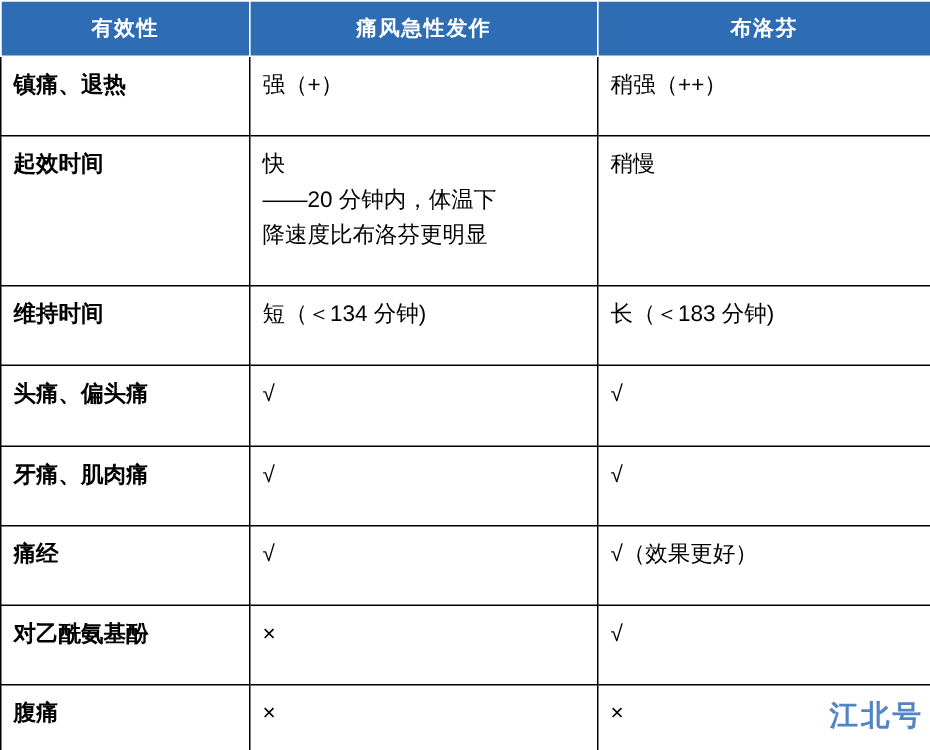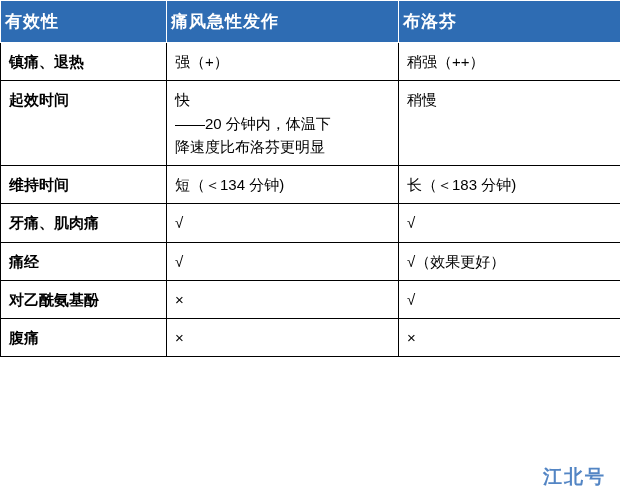--- a/index.html
+++ b/index.html
@@ -20,51 +20,51 @@
     width: 620px;
     table-layout: fixed;
   }
   table.comparison col.c0 { width: 166px; }
   table.comparison col.c1 { width: 232px; }
   table.comparison col.c2 { width: 222px; }
 
   table.comparison th {
     background: #2e6cb3;
     color: #ffffff;
-    font-size: 17px;
+    font-size: 14px;
     font-weight: bold;
-    text-align: left;
+    text-align: center;
     padding: 9px 4px;
     border: 1px solid #ffffff;
     letter-spacing: 1px;
   }
   table.comparison td {
     border: 1px solid #000000;
     font-size: 15px;
     vertical-align: top;
-    padding: 7px 8px 7px 8px;
+    padding: 7px 8px 22px 8px;
     line-height: 1.55;
   }
   table.comparison td.label {
     font-weight: bold;
     font-size: 15px;
     white-space: nowrap;
   }
   table.comparison td.val {
     font-weight: normal;
   }
   .line {
     display: block;
   }
   .mark {
     font-size: 16px;
   }
   .watermark {
     position: absolute;
-    right: 14px;
+    right: 4px;
     bottom: 10px;
     color: #4a7fc1;
     font-size: 19px;
     font-weight: bold;
     letter-spacing: 2px;
     opacity: 0.95;
   }
 </style>
 </head>
 <body>
@@ -106,20 +106,29 @@
     <tr>
       <td class="label">维持时间</td>
       <td class="val">
         <span class="line">短（＜134 分钟)</span>
       </td>
       <td class="val">
         <span class="line">长（＜183 分钟)</span>
       </td>
     </tr>
     <tr>
+      <td class="label">头痛、偏头痛</td>
+      <td class="val mark">
+        <span class="line">√</span>
+      </td>
+      <td class="val mark">
+        <span class="line">√</span>
+      </td>
+    </tr>
+    <tr>
       <td class="label">牙痛、肌肉痛</td>
       <td class="val mark">
         <span class="line">√</span>
       </td>
       <td class="val mark">
         <span class="line">√</span>
       </td>
     </tr>
     <tr>
       <td class="label">痛经</td>

